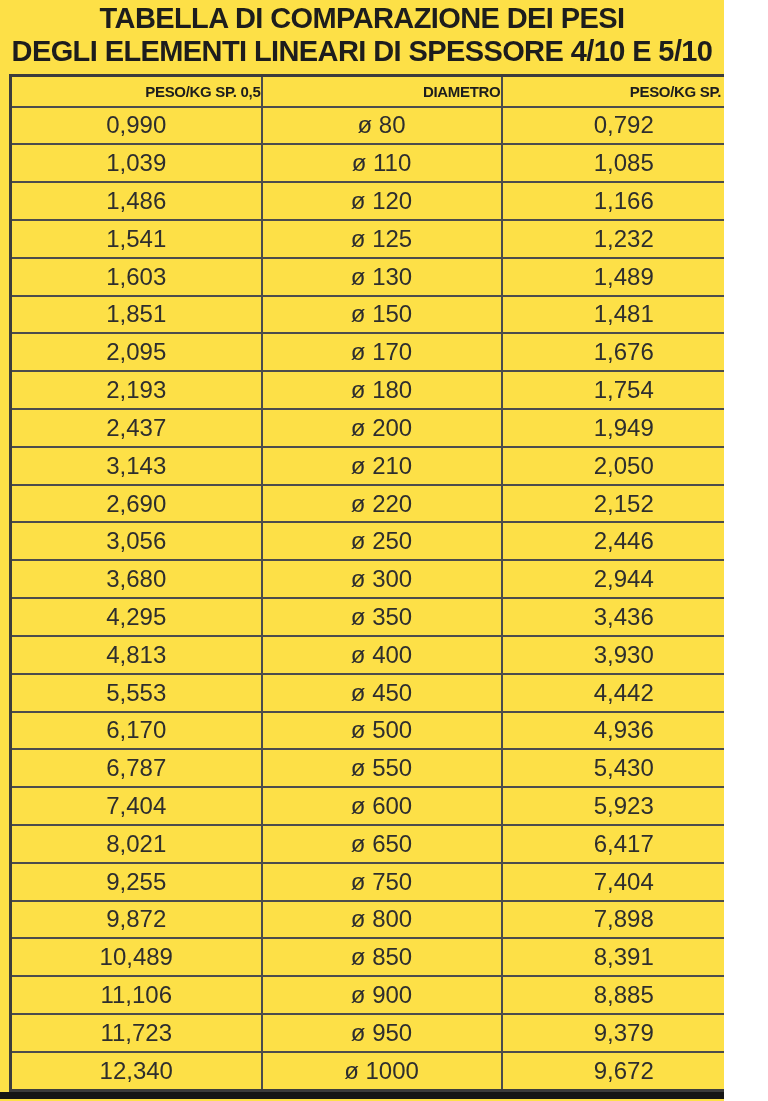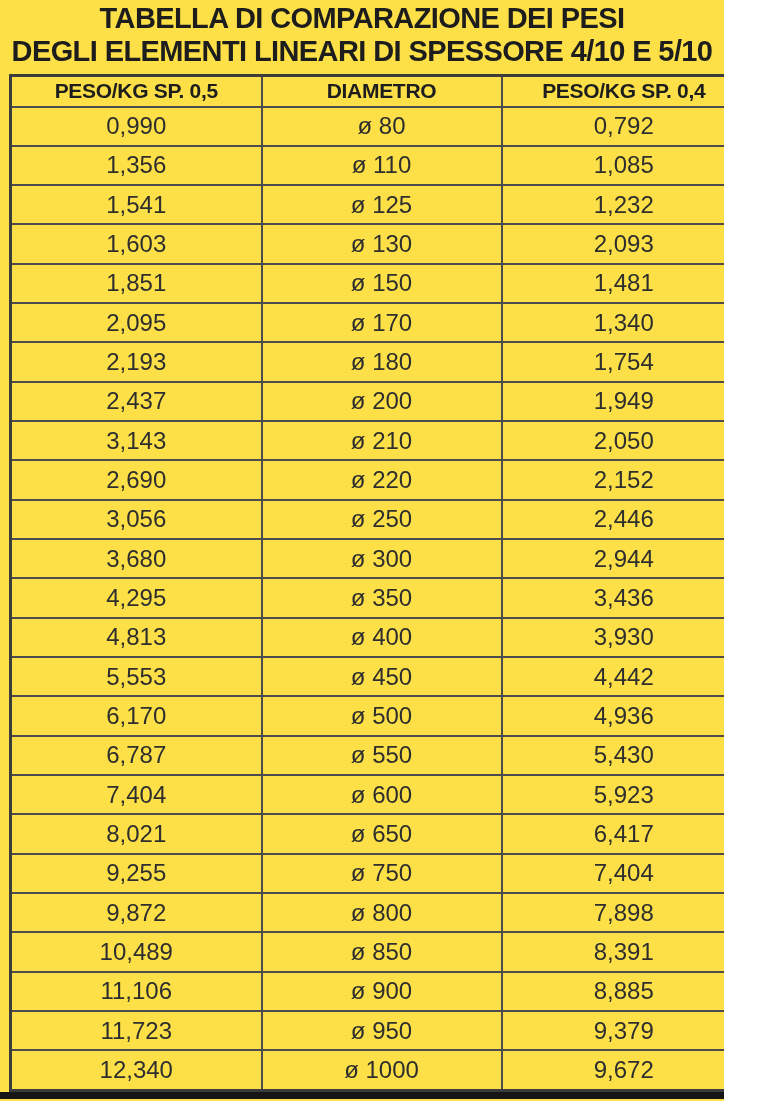--- a/index.html
+++ b/index.html
@@ -40,24 +40,25 @@
     border: 2px solid #4c4c4c;
     text-align: center;
     vertical-align: middle;
     padding: 0;
     overflow: hidden;
   }
   table.weights-table thead tr {
     height: 31px;
   }
   table.weights-table th {
-    font-size: 21px;
+    font-size: 15px;
     font-weight: 700;
     color: #1d1d1d;
     letter-spacing: -0.3px;
+    text-align: right;
   }
   table.weights-table td {
     font-size: 24px;
     font-weight: 400;
     color: #2e2e2e;
   }
   .bottom-bar {
     position: absolute;
     left: 0;
     top: 1092px;
@@ -89,43 +90,48 @@
         <th>PESO/KG SP. 0,4</th>
       </tr>
     </thead>
     <tbody id="table-body">
         <tr>
           <td>0,990</td>
           <td>ø 80</td>
           <td>0,792</td>
         </tr>
         <tr>
-          <td>1,356</td>
+          <td>1,039</td>
           <td>ø 110</td>
           <td>1,085</td>
+        </tr>
+        <tr>
+          <td>1,486</td>
+          <td>ø 120</td>
+          <td>1,166</td>
         </tr>
         <tr>
           <td>1,541</td>
           <td>ø 125</td>
           <td>1,232</td>
         </tr>
         <tr>
           <td>1,603</td>
           <td>ø 130</td>
-          <td>2,093</td>
+          <td>1,489</td>
         </tr>
         <tr>
           <td>1,851</td>
           <td>ø 150</td>
           <td>1,481</td>
         </tr>
         <tr>
           <td>2,095</td>
           <td>ø 170</td>
-          <td>1,340</td>
+          <td>1,676</td>
         </tr>
         <tr>
           <td>2,193</td>
           <td>ø 180</td>
           <td>1,754</td>
         </tr>
         <tr>
           <td>2,437</td>
           <td>ø 200</td>
           <td>1,949</td>

